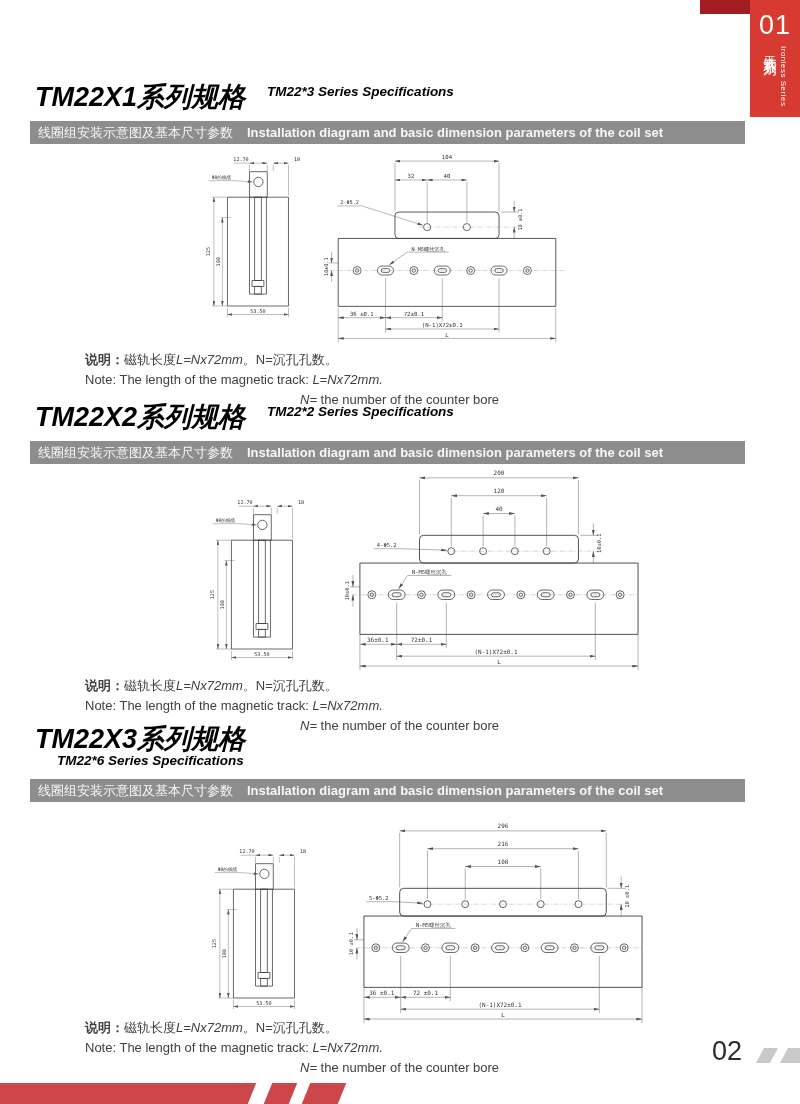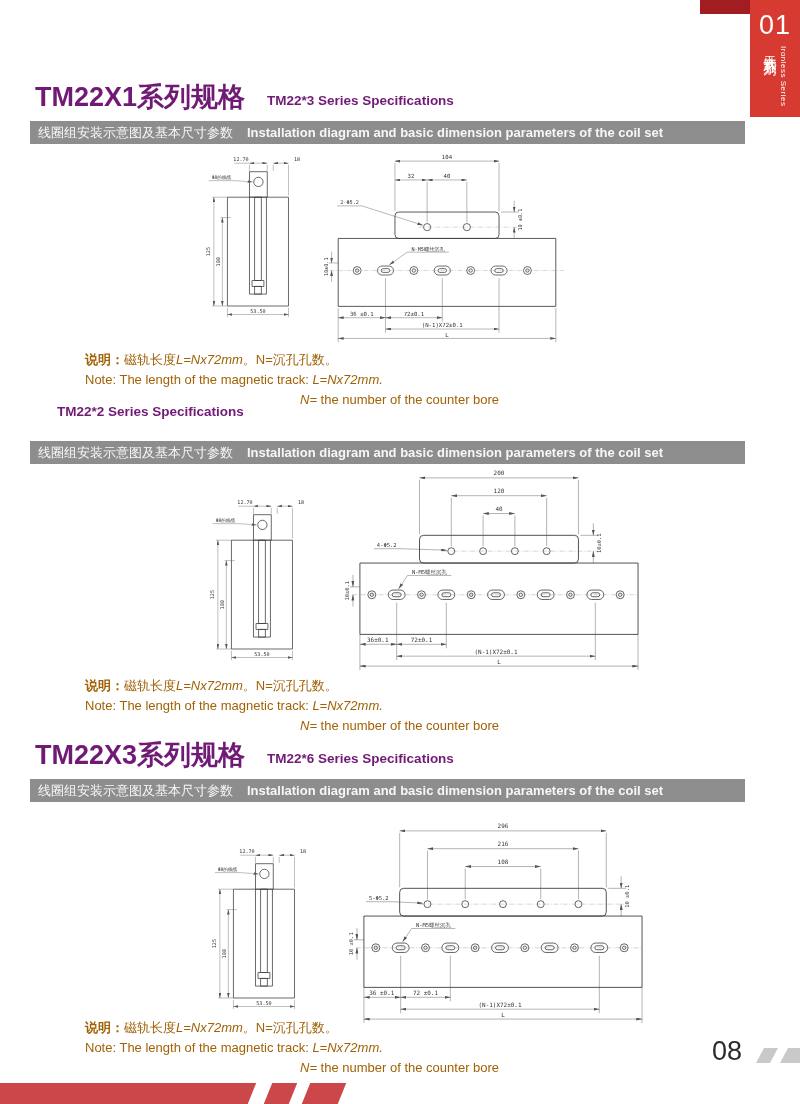--- a/index.html
+++ b/index.html
@@ -7,29 +7,29 @@
         font-family:"Liberation Sans",sans-serif;}
   
   .top-strip{position:absolute;left:700px;top:0;width:50px;height:14px;background:#a21d22;}
   .side-tab{position:absolute;left:750px;top:0;width:50px;height:117px;background:#d63a30;color:#fff;
             display:flex;flex-direction:column;align-items:center;}
   .side-tab .chap{font-size:27px;line-height:1;margin-top:12px;letter-spacing:1px;}
   .side-tab .vwrap{display:flex;flex-direction:row;margin-top:6px;gap:2px;align-items:flex-start;}
   .vzh{writing-mode:vertical-rl;font-size:13px;letter-spacing:2px;line-height:1;}
   .ven{writing-mode:vertical-rl;font-size:8px;letter-spacing:0.5px;line-height:1;margin-top:1px;}
   
-  .sec-title{position:absolute;left:35px;display:flex;align-items:flex-end;color:#701a75;white-space:nowrap;}
+  .sec-title{position:absolute;left:35px;display:flex;align-items:flex-start;color:#000000;white-space:nowrap;font-style:italic;}
   .sec-title .zh{font-size:27px;font-weight:bold;line-height:1;}
   .sec-title .en{font-size:13.5px;font-weight:bold;margin-left:22px;padding-bottom:3px;}
   .gray-bar{position:absolute;left:30px;width:715px;height:23px;background:#8d8d8d;color:#f7f7f7;
             display:flex;align-items:center;font-size:13px;white-space:nowrap;}
   .gray-bar .zh{margin-left:8px;}
   .gray-bar .en{margin-left:14px;font-weight:bold;}
   
-  .note{position:absolute;left:85px;font-size:13px;color:#a16207;line-height:1.55;}
+  .note{position:absolute;left:85px;font-size:13px;color:#404040;line-height:1.55;}
   .note .fm{font-style:italic;}
   .note .lbl{font-weight:bold;}
   .note .l3{margin-left:215px;}
   
   svg{position:absolute;overflow:visible;}
   .part rect,.part circle,.part line,.part path{fill:none;stroke:#3d3d3d;stroke-width:0.9;stroke-linejoin:round;}
   .hole circle,.hole rect{fill:#fff;stroke:#3d3d3d;stroke-width:0.8;}
   .dims line{stroke:#555;stroke-width:0.45;fill:none;}
   .dims .dim{marker-start:url(#arw);marker-end:url(#arw);}
   .dims .ld{marker-end:url(#arw);}
@@ -180,20 +180,21 @@
     </g>
   </svg>
 
   <div class="note" style="top:350px;">
     <div><span class="lbl">说明：</span><span>磁轨长度</span><span class="fm">L=Nx72mm</span><span>。N=沉孔孔数。</span></div>
     <div><span>Note: The length of the magnetic track: </span><span class="fm">L=Nx72mm.</span></div>
     <div class="l3"><span class="fm">N=</span><span> the number of the counter bore</span></div>
   </div>
 
   <div class="sec-title" style="top:404px;">
+    <span class="zh">TM22X2系列规格</span>
     <span class="en">TM22*2  Series Specifications</span>
   </div>
   <div class="gray-bar" style="top:441px;">
     <span class="zh">线圈组安装示意图及基本尺寸参数</span>
     <span class="en">Installation diagram and basic dimension parameters of the coil set</span>
   </div>
 
   <svg style="left:206px;top:496px;width:106px;height:170px;" viewBox="0 0 125 200" preserveAspectRatio="none">
     <g class="part">
       <rect x="30" y="52" width="72" height="128"></rect>
@@ -311,21 +312,21 @@
       <text x="154" y="202">L</text>
     </g>
   </svg>
 
   <div class="note" style="top:676px;">
     <div><span class="lbl">说明：</span><span>磁轨长度</span><span class="fm">L=Nx72mm</span><span>。N=沉孔孔数。</span></div>
     <div><span>Note: The length of the magnetic track: </span><span class="fm">L=Nx72mm.</span></div>
     <div class="l3"><span class="fm">N=</span><span> the number of the counter bore</span></div>
   </div>
 
-  <div class="sec-title" style="top:742px;">
+  <div class="sec-title" style="top:726px;flex-direction:column;">
     <span class="zh">TM22X3系列规格</span>
     <span class="en">TM22*6  Series Specifications</span>
   </div>
   <div class="gray-bar" style="top:779px;">
     <span class="zh">线圈组安装示意图及基本尺寸参数</span>
     <span class="en">Installation diagram and basic dimension parameters of the coil set</span>
   </div>
 
   <svg style="left:208px;top:845px;width:106px;height:170px;" viewBox="0 0 125 200" preserveAspectRatio="none">
     <g class="part">
@@ -445,20 +446,20 @@
       <text x="154" y="202">L</text>
     </g>
   </svg>
 
   <div class="note" style="top:1018px;">
     <div><span class="lbl">说明：</span><span>磁轨长度</span><span class="fm">L=Nx72mm</span><span>。N=沉孔孔数。</span></div>
     <div><span>Note: The length of the magnetic track: </span><span class="fm">L=Nx72mm.</span></div>
     <div class="l3"><span class="fm">N=</span><span> the number of the counter bore</span></div>
   </div>
 
-  <div class="page-num">08</div>
+  <div class="page-num">02</div>
   <div class="slash sl1"></div>
   <div class="slash sl2"></div>
   <div class="foot-bar fb-main"></div>
   <div class="foot-bar fb-s1"></div>
   <div class="foot-bar fb-s2"></div>
 
 </div>
 
 </body></html>

